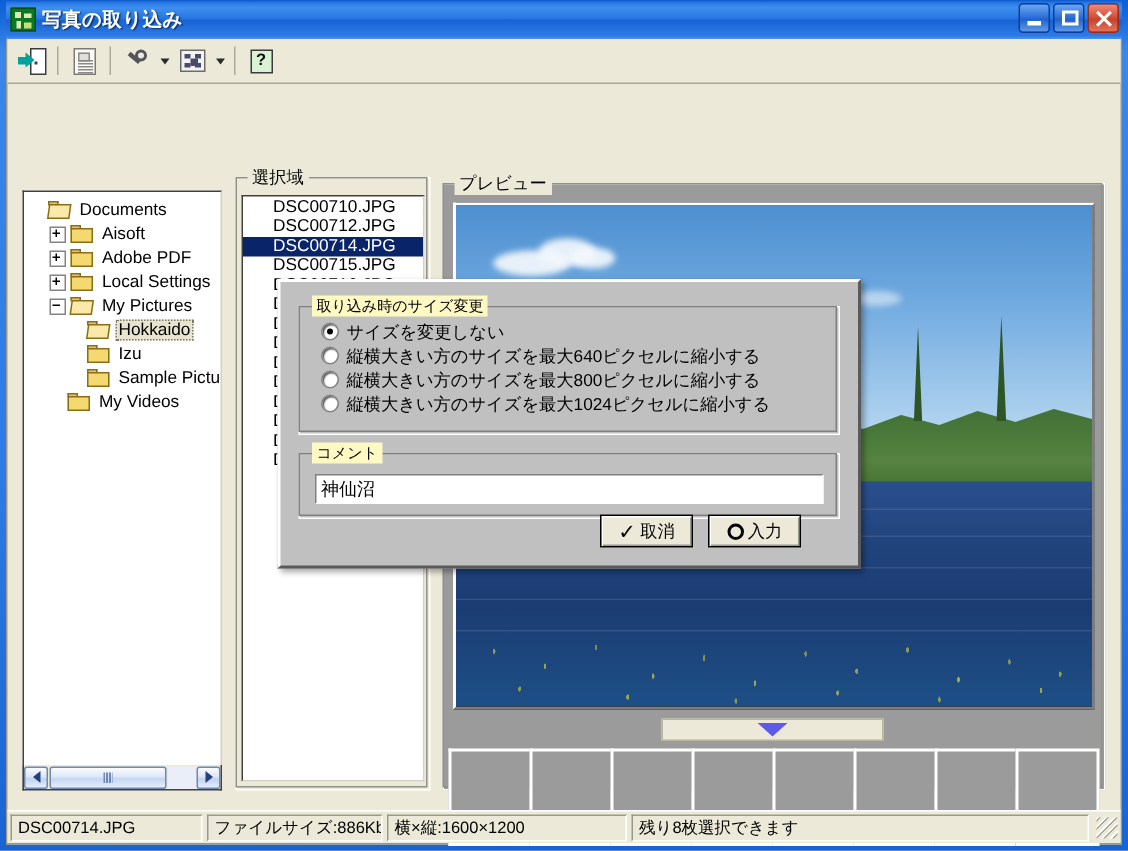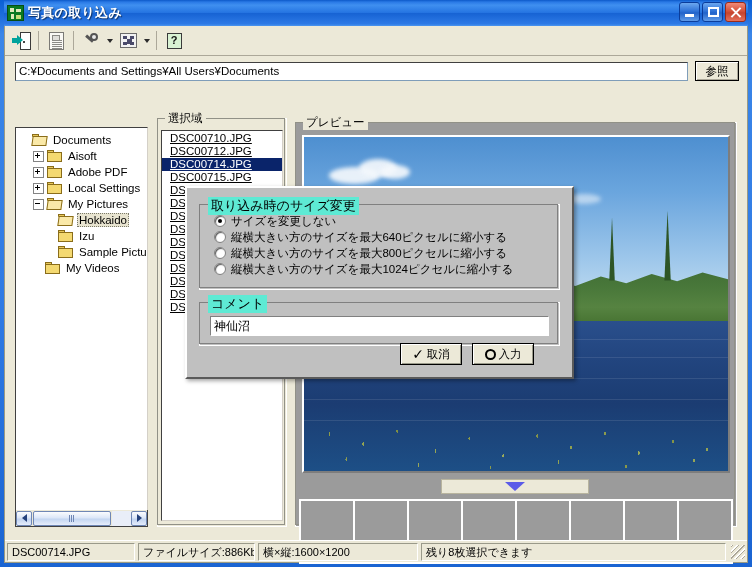--- a/index.html
+++ b/index.html
@@ -141,22 +141,22 @@
   .gbox::before{content:"";position:absolute;left:-1px;top:-1px;right:1px;bottom:1px;
     border:1px solid #919187;box-sizing:border-box;pointer-events:none;}
   .glabel{position:absolute;top:-8px;left:7px;background:#ece9d8;padding:0 3px;
     font-size:11.5px;color:#000;z-index:2;}
 
   
   .listgroup{position:absolute;left:152px;top:4px;width:130px;bottom:8px;}
   .listbox{position:absolute;left:3px;top:11px;right:3px;bottom:5px;background:#fff;
     border:1px solid #404040;border-right-color:#d4d0c8;border-bottom-color:#d4d0c8;
     box-sizing:border-box;overflow:hidden;padding-top:1px;}
-  .litem{height:13px;line-height:13px;font-size:11.5px;padding-left:8px;
-    white-space:nowrap;color:#000;cursor:default;text-decoration:underline;}
+  .litem{height:13px;line-height:13px;font-size:11.5px;padding-left:20px;
+    white-space:nowrap;color:#000;cursor:default;}
   .litem.sel{background:#0a246a;color:#fff;}
 
   
   .prevgroup{position:absolute;left:290px;top:8px;right:10px;bottom:8px;background:#9b9b9b;}
   .prevgroup::before{border-color:#919187;}
   .prev-inner{position:absolute;left:6px;top:12px;right:6px;height:338px;
     background:#000;border:2px solid #fff;border-right-color:#7d7d7d;
     border-bottom-color:#7d7d7d;box-sizing:border-box;overflow:hidden;}
   .photo{position:absolute;inset:0;}
   .sky{position:absolute;left:0;top:0;width:100%;height:48%;
@@ -220,22 +220,22 @@
     background:repeating-linear-gradient(135deg,#fff 0 1px,#aca899 1px 2px,transparent 2px 4px);}
 
   
   .dlg{position:absolute;left:185px;top:186px;width:389px;height:193px;
     background:#c0c0c0;border:2px solid #fff;border-right-color:#5a5a5a;
     border-bottom-color:#5a5a5a;box-sizing:border-box;z-index:40;
     box-shadow:2px 2px 4px rgba(0,0,0,.35);}
   .dgbox{position:absolute;border:1px solid #fff;box-sizing:border-box;}
   .dgbox::before{content:"";position:absolute;left:-1px;top:-1px;right:1px;bottom:1px;
     border:1px solid #808080;box-sizing:border-box;pointer-events:none;}
-  .dglabel{position:absolute;top:-8px;left:8px;background:#5eead4;padding:0 3px;
-    font-size:13px;color:#000;z-index:2;}
+  .dglabel{position:absolute;top:-8px;left:8px;background:#fef9c3;padding:0 3px;
+    font-size:10px;color:#000;z-index:2;}
   .radiorow{display:flex;align-items:center;height:16px;font-size:11.5px;color:#000;cursor:default;}
   .radio{width:12px;height:12px;border-radius:50%;background:#fff;
     border:1px solid #808080;box-shadow:inset 1px 1px 1px #5a5a5a, inset -1px -1px 0 #fff;
     margin-right:5px;flex:none;position:relative;box-sizing:border-box;}
   .radio.on::after{content:"";position:absolute;left:3px;top:3px;width:4px;height:4px;
     border-radius:50%;background:#000;}
   .dtext{height:20px;background:#fff;border:1px solid #808080;
     border-right-color:#fff;border-bottom-color:#fff;box-sizing:border-box;
     font-size:12px;line-height:18px;padding:0 3px;color:#000;}
   .dbtn{height:22px;background:#ece9d8;border:1px solid #000;
@@ -311,24 +311,20 @@
               <i class="e"></i>
           </span>
         </div>
         <div class="tb-arrow"></div>
         <div class="tsep"></div>
         <div class="tbtn">
           <span class="ico-help">?</span>
         </div>
       </div>
 
-      <div class="pathrow">
-        <div class="pathbox" placeholder="">C:¥Documents and Settings¥All Users¥Documents</div>
-        <div class="btn-ref">参照</div>
-      </div>
 
       <div class="cols">
 
         <div class="treepanel">
           <div class="tree" id="tree">
               <div class="tnode">
                 <span class="tind" style="width: 0px;"></span>
                 <span class="tspacer"></span>
                 <span class="folder open">
                   <span class="tab"></span>

